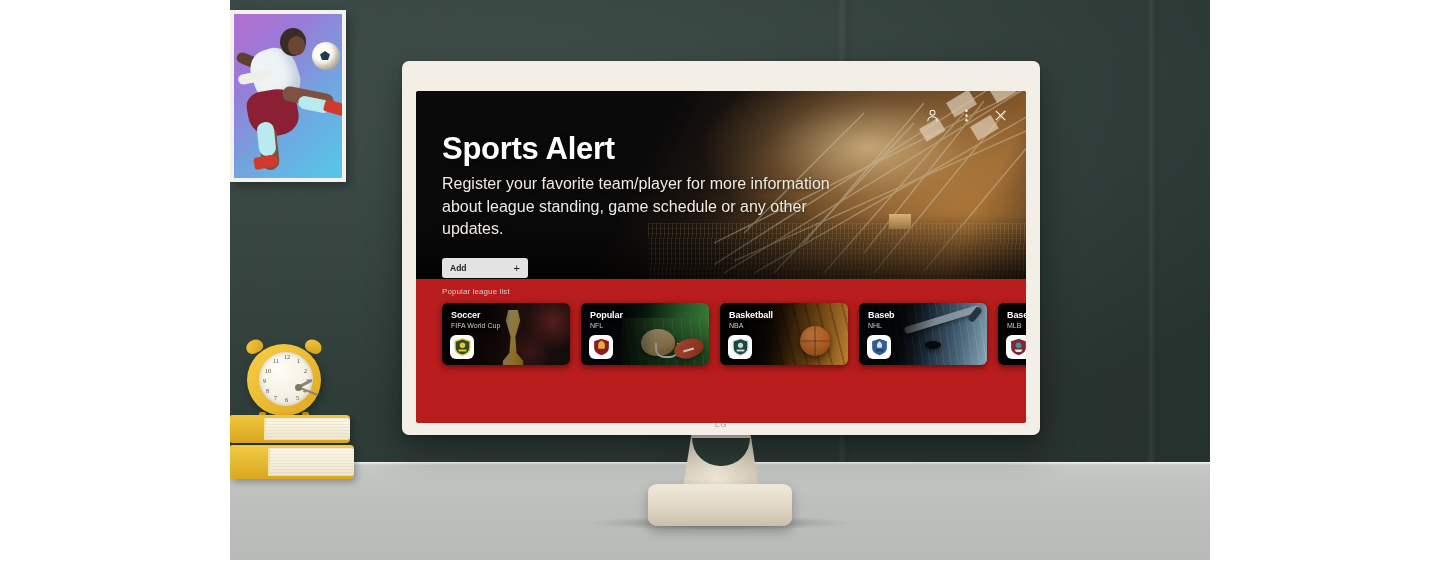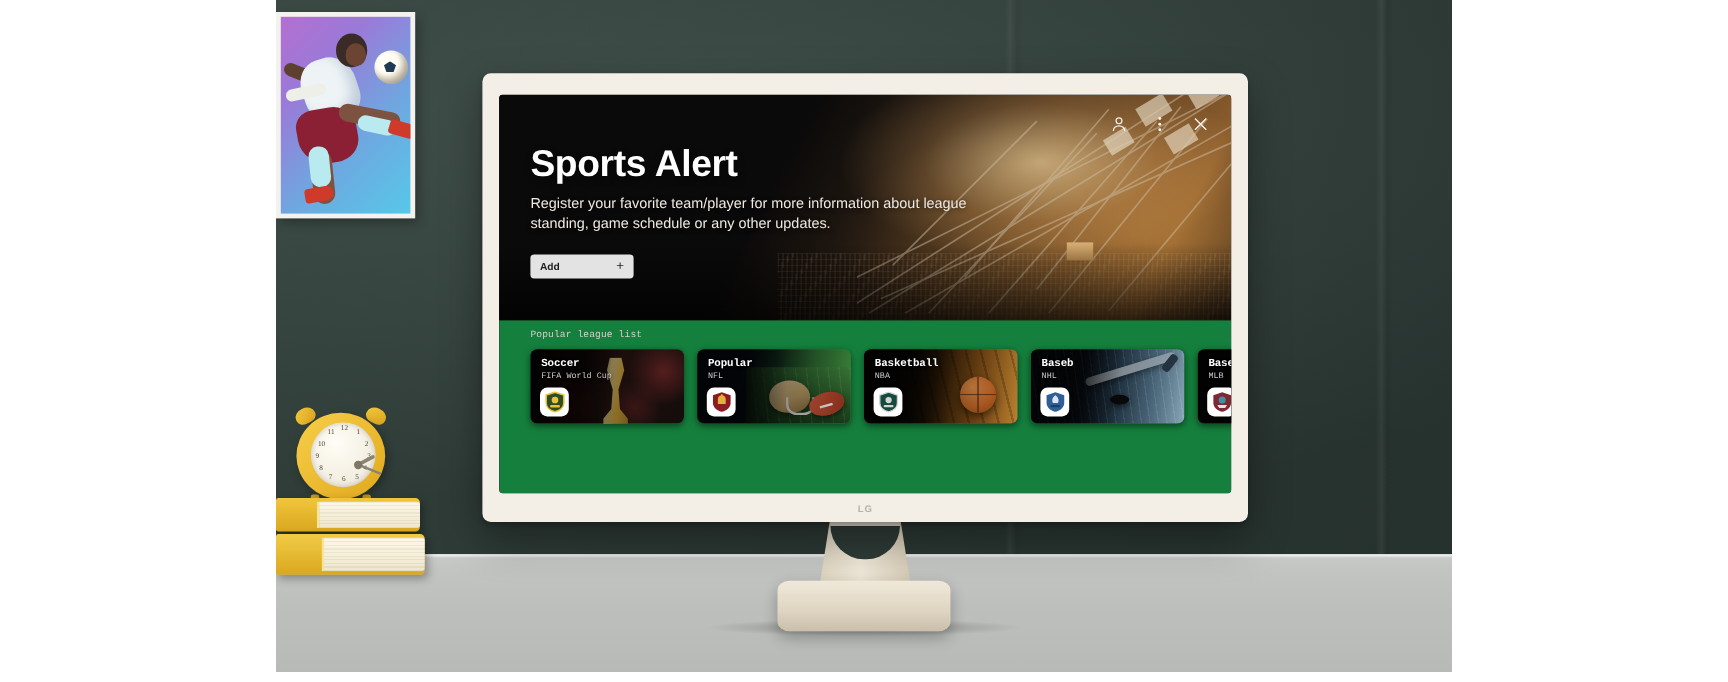--- a/index.html
+++ b/index.html
@@ -67,21 +67,21 @@
   .foot-l{left:16px;} .foot-r{left:59px;}
   .hand{position:absolute;background:#8a8472;transform-origin:0 50%;border-radius:2px;}
   .hand-h{left:39px;top:34px;width:16px;height:3px;transform:rotate(-28deg);}
   .hand-m{left:39px;top:34px;width:21px;height:2px;transform:rotate(22deg);}
   .pivot{position:absolute;left:36px;top:32px;width:7px;height:7px;border-radius:50%;background:#7e7765;}
   .num{position:absolute;font-size:6px;color:#4a4436;font-family:"Liberation Serif",serif;}
 
   
   .monitor{position:absolute;left:172px;top:61px;width:638px;height:374px;background:#f3efe6;
         border-radius:7px;box-shadow:0 14px 34px rgba(0,0,0,.36),0 2px 4px rgba(0,0,0,.2);}
-  .bezel-inner{position:absolute;left:14px;top:18px;width:610px;height:332px;background:#0b0b0b;border-radius:3px;overflow:hidden;}
+  .bezel-inner{position:absolute;left:14px;top:30px;width:610px;height:332px;background:#0b0b0b;border-radius:3px;overflow:hidden;}
   .lg-mark{position:absolute;left:0;right:0;bottom:6px;text-align:center;font-size:8px;
         letter-spacing:.6px;color:#b9b2a3;font-weight:700;}
   .stand-neck{position:absolute;left:453px;top:430px;width:76px;height:58px;
         background:linear-gradient(90deg,#ded4c0,#efe8d9 45%,#d6cbb6);clip-path:polygon(12% 0,88% 0,100% 100%,0 100%);}
   .stand-hole{position:absolute;left:462px;top:430px;width:58px;height:36px;
         background:linear-gradient(180deg,#e9e2d3 0 22%,#2e3b36 22% 100%);border-radius:0 0 28px 28px;}
   .stand-base{position:absolute;left:418px;top:484px;width:144px;height:42px;
         background:linear-gradient(180deg,#f0e9da,#ded4c1 60%,#c9bfab);border-radius:10px/8px;
         box-shadow:0 5px 12px rgba(0,0,0,.28);}
 
@@ -102,28 +102,28 @@
                    repeating-linear-gradient(180deg,rgba(255,205,150,.18) 0 1px,rgba(0,0,0,0) 1px 5px);}
   .hero-box{position:absolute;right:115px;bottom:50px;width:22px;height:15px;
         background:linear-gradient(180deg,#d9b076,#9c7443);}
 
   .win-ctrls{position:absolute;right:18px;top:16px;display:flex;align-items:center;gap:18px;z-index:4;}
   .wc{width:16px;height:16px;display:flex;align-items:center;justify-content:center;opacity:.92;}
 
   .hero-text{position:absolute;left:26px;top:42px;z-index:3;}
   .title{font-size:31px;font-weight:700;letter-spacing:-.3px;margin:0 0 9px;line-height:1;
         text-shadow:0 2px 6px rgba(0,0,0,.55);}
-  .subtitle{font-size:12px;line-height:1.42;color:#efe9e2;max-width:392px;margin:0;
+  .subtitle{font-size:16px;line-height:1.42;color:#efe9e2;max-width:392px;margin:0;
         text-shadow:0 1px 4px rgba(0,0,0,.6);}
   .add-btn{margin-top:17px;width:86px;height:20px;background:#e3e3e3;border:none;border-radius:3px;
         display:flex;align-items:center;justify-content:space-between;padding:0 8px;
         color:#1d1d1d;font-size:8.5px;font-weight:700;font-family:"Liberation Sans",sans-serif;cursor:pointer;}
   .plus{font-size:11px;font-weight:400;line-height:1;}
 
-  .lower{position:absolute;left:0;top:188px;right:0;bottom:0;background:#15803d;font-family:Liberation Mono, monospace;}
+  .lower{position:absolute;left:0;top:188px;right:0;bottom:0;background:#b91c1c;}
   .section-label{position:absolute;left:26px;top:8px;font-size:8px;color:#cfcfcf;letter-spacing:.1px;}
 
   .cards{position:absolute;left:26px;top:24px;right:0;height:62px;display:flex;gap:11px;}
   .card{position:relative;width:128px;height:62px;border-radius:6px;overflow:hidden;flex:0 0 auto;
         box-shadow:0 2px 6px rgba(0,0,0,.5);cursor:pointer;}
   .card-art{position:absolute;inset:0;}
   .card-shade{position:absolute;inset:0;background:linear-gradient(97deg,rgba(0,0,0,.82) 0 34%,rgba(0,0,0,.34) 58%,rgba(0,0,0,.06) 100%);}
   .card-name{position:absolute;left:9px;top:7px;font-size:9px;font-weight:700;letter-spacing:-.1px;
         text-shadow:0 1px 3px rgba(0,0,0,.8);}
   .card-sub{position:absolute;left:9px;top:19px;font-size:7px;color:#cbcbcb;

